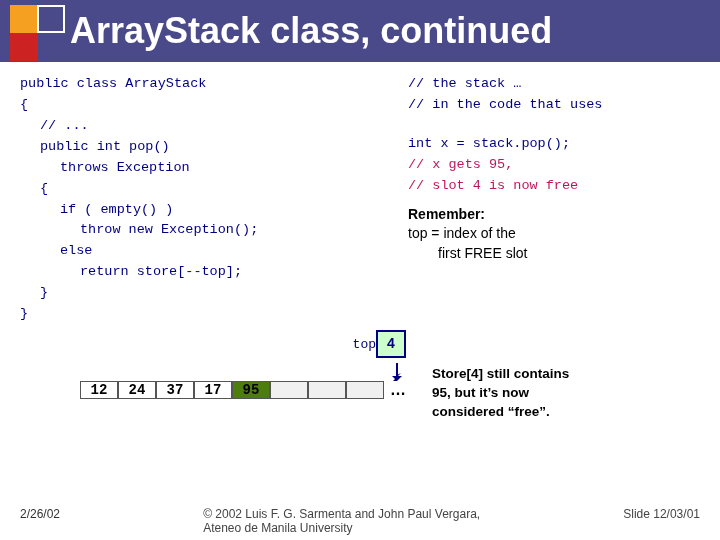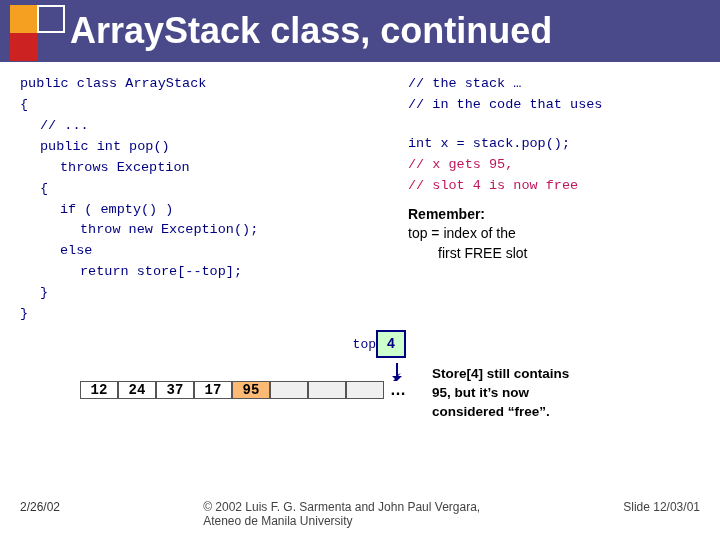--- a/index.html
+++ b/index.html
@@ -192,38 +192,38 @@
       align-items: center;
       justify-content: center;
       font-family: 'Courier New', monospace;
       font-size: 14px;
       font-weight: bold;
       color: #000;
       background: white;
     }
 
     .array-cell.highlighted {
-      background: #fdba74;
+      background: #4d7c0f;
     }
 
     .array-cell.empty {
       background: #f0f0f0;
       color: #999;
     }
 
     .array-ellipsis {
       font-size: 16px;
       padding: 0 6px;
       font-weight: bold;
     }
 
     
     .footer {
       position: absolute;
-      bottom: 12px;
+      bottom: 5px;
       left: 0;
       right: 0;
       display: flex;
       justify-content: space-between;
       padding: 0 20px;
       font-size: 12px;
       color: #333;
     }
 
     .footer-copyright {

